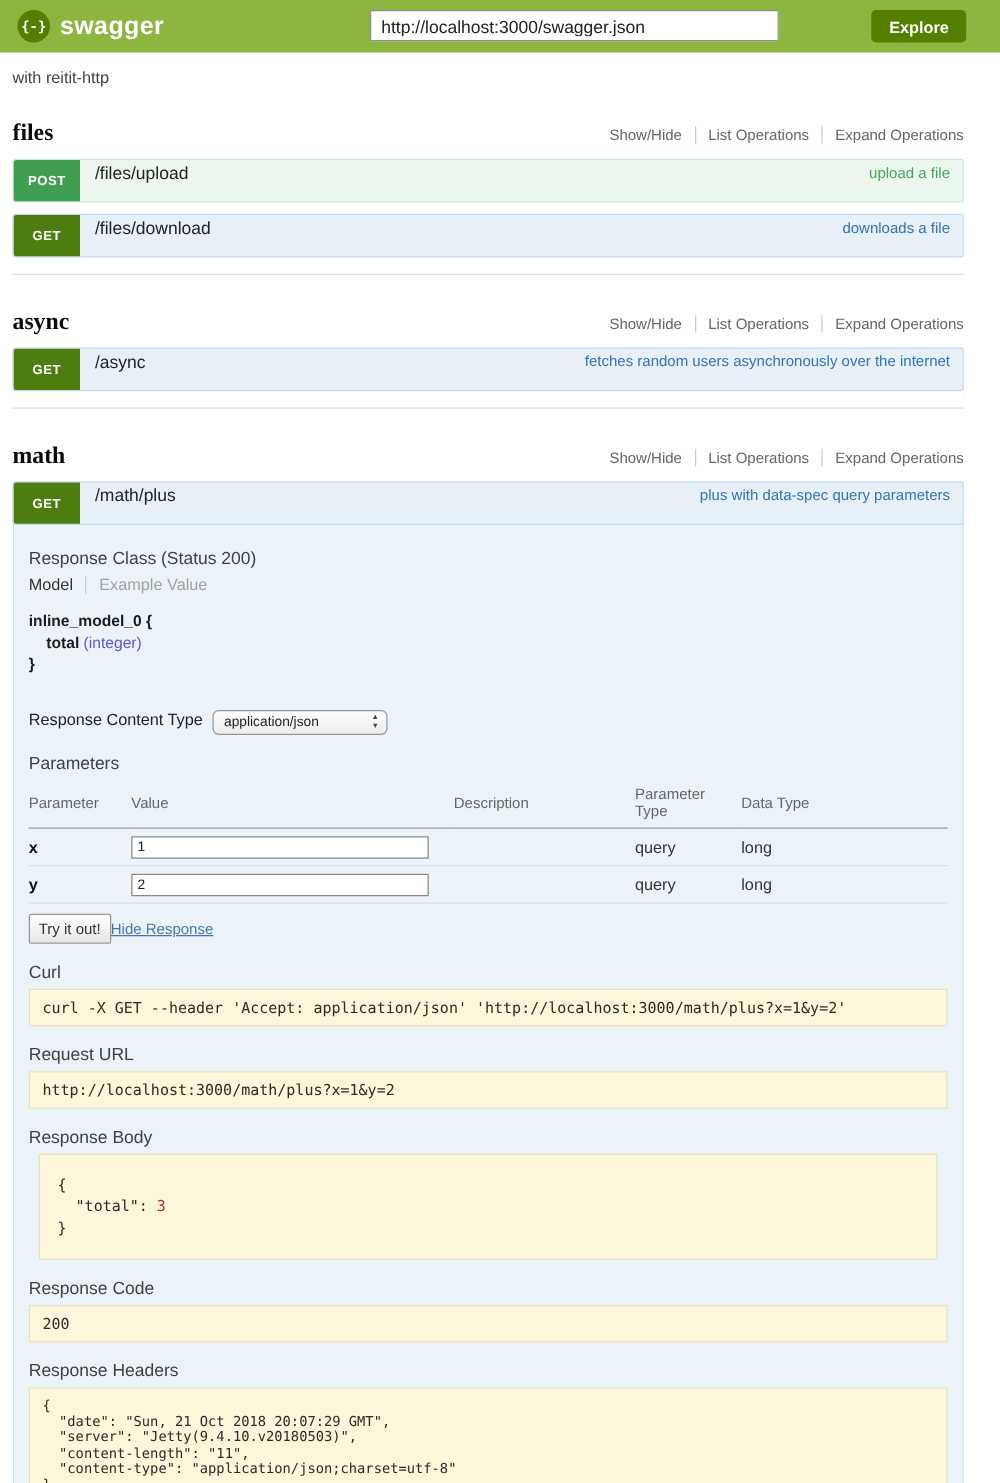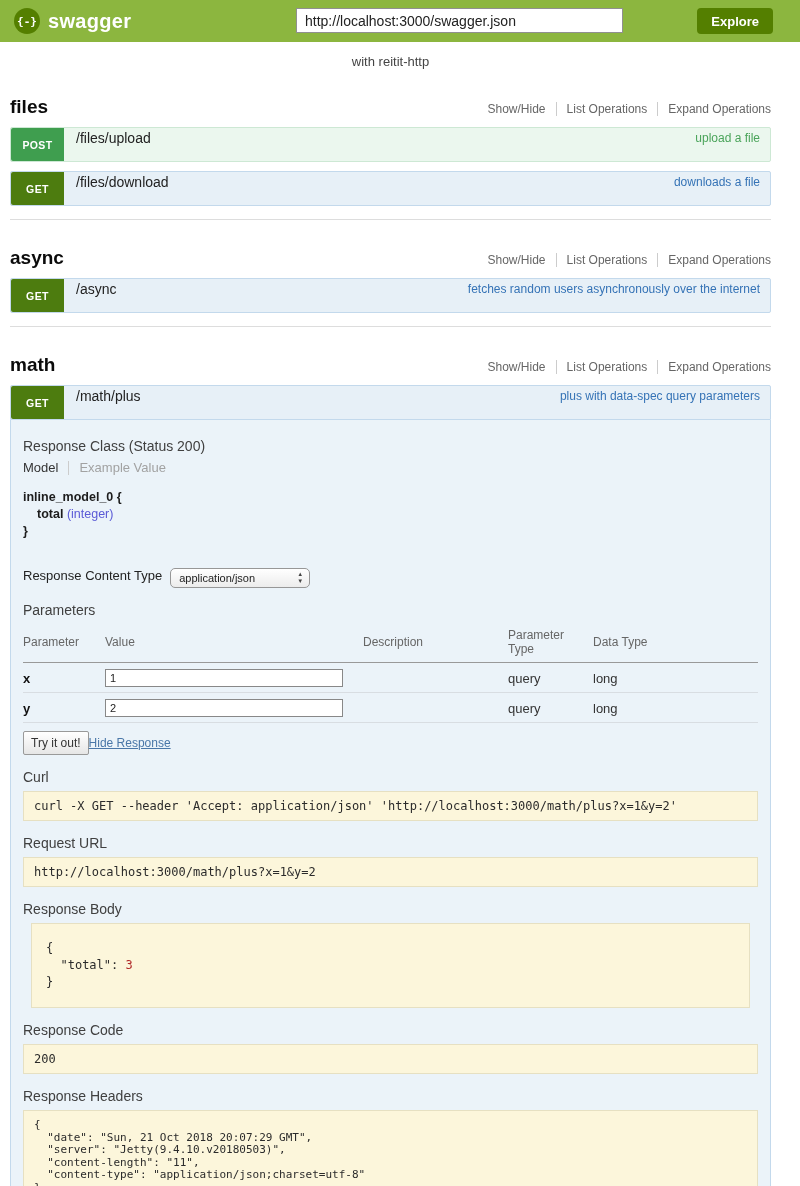--- a/index.html
+++ b/index.html
@@ -31,25 +31,25 @@
   .explore-btn {
     position:absolute; right:27px; top:8px; height:26px;
     background:#547f00; color:#fff; border:none; border-radius:4px;
     font-size:13px; font-weight:bold; padding:0 14px; cursor:pointer;
     font-family:"Liberation Sans", sans-serif;
   }
 
   
   .page { margin-left:10px; width:761px; }
   .api-title { font-size:25px; font-weight:bold; color:#111; margin-top:24px; }
-  .api-subtitle { font-size:13px; color:#444; margin-top:12px;text-align:center; }
+  .api-subtitle { font-size:13px; color:#444; margin-top:12px; }
 
   .section { margin-top:27px; padding-bottom:13px; border-bottom:1px solid #ddd; }
   .section-header { display:flex; align-items:baseline; justify-content:space-between; margin-bottom:4px; }
-  .section-name { font-size:19px; font-weight:bold; color:#0b0b0b; }
+  .section-name { font-size:19px; font-weight:bold; color:#0b0b0b;font-family:Liberation Serif, serif; }
   .section-links { font-size:12px; color:#666; display:flex; align-items:center; }
   .section-link { padding:0 10px; cursor:pointer; }
   .section-link:first-child { padding-left:0; }
   .section-link + .section-link { border-left:1px solid #ccc; }
   .section-link:last-child { padding-right:0; }
 
   
   .op-row {
     display:flex; align-items:stretch; height:35px; margin-top:9px;
     border:1px solid; border-radius:2px; cursor:pointer;

